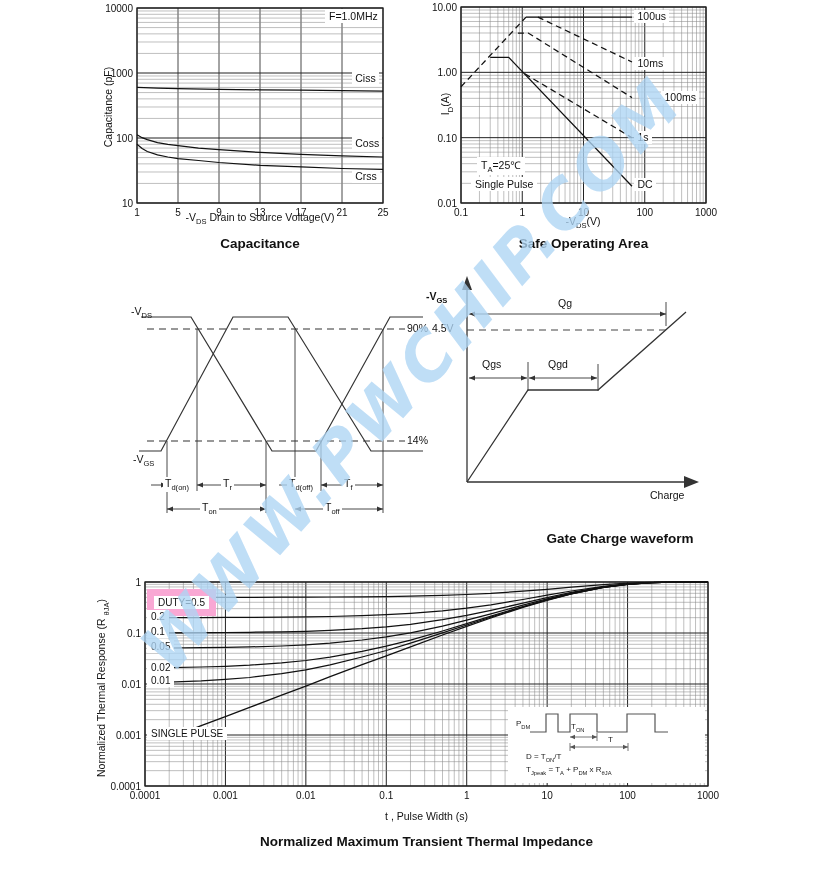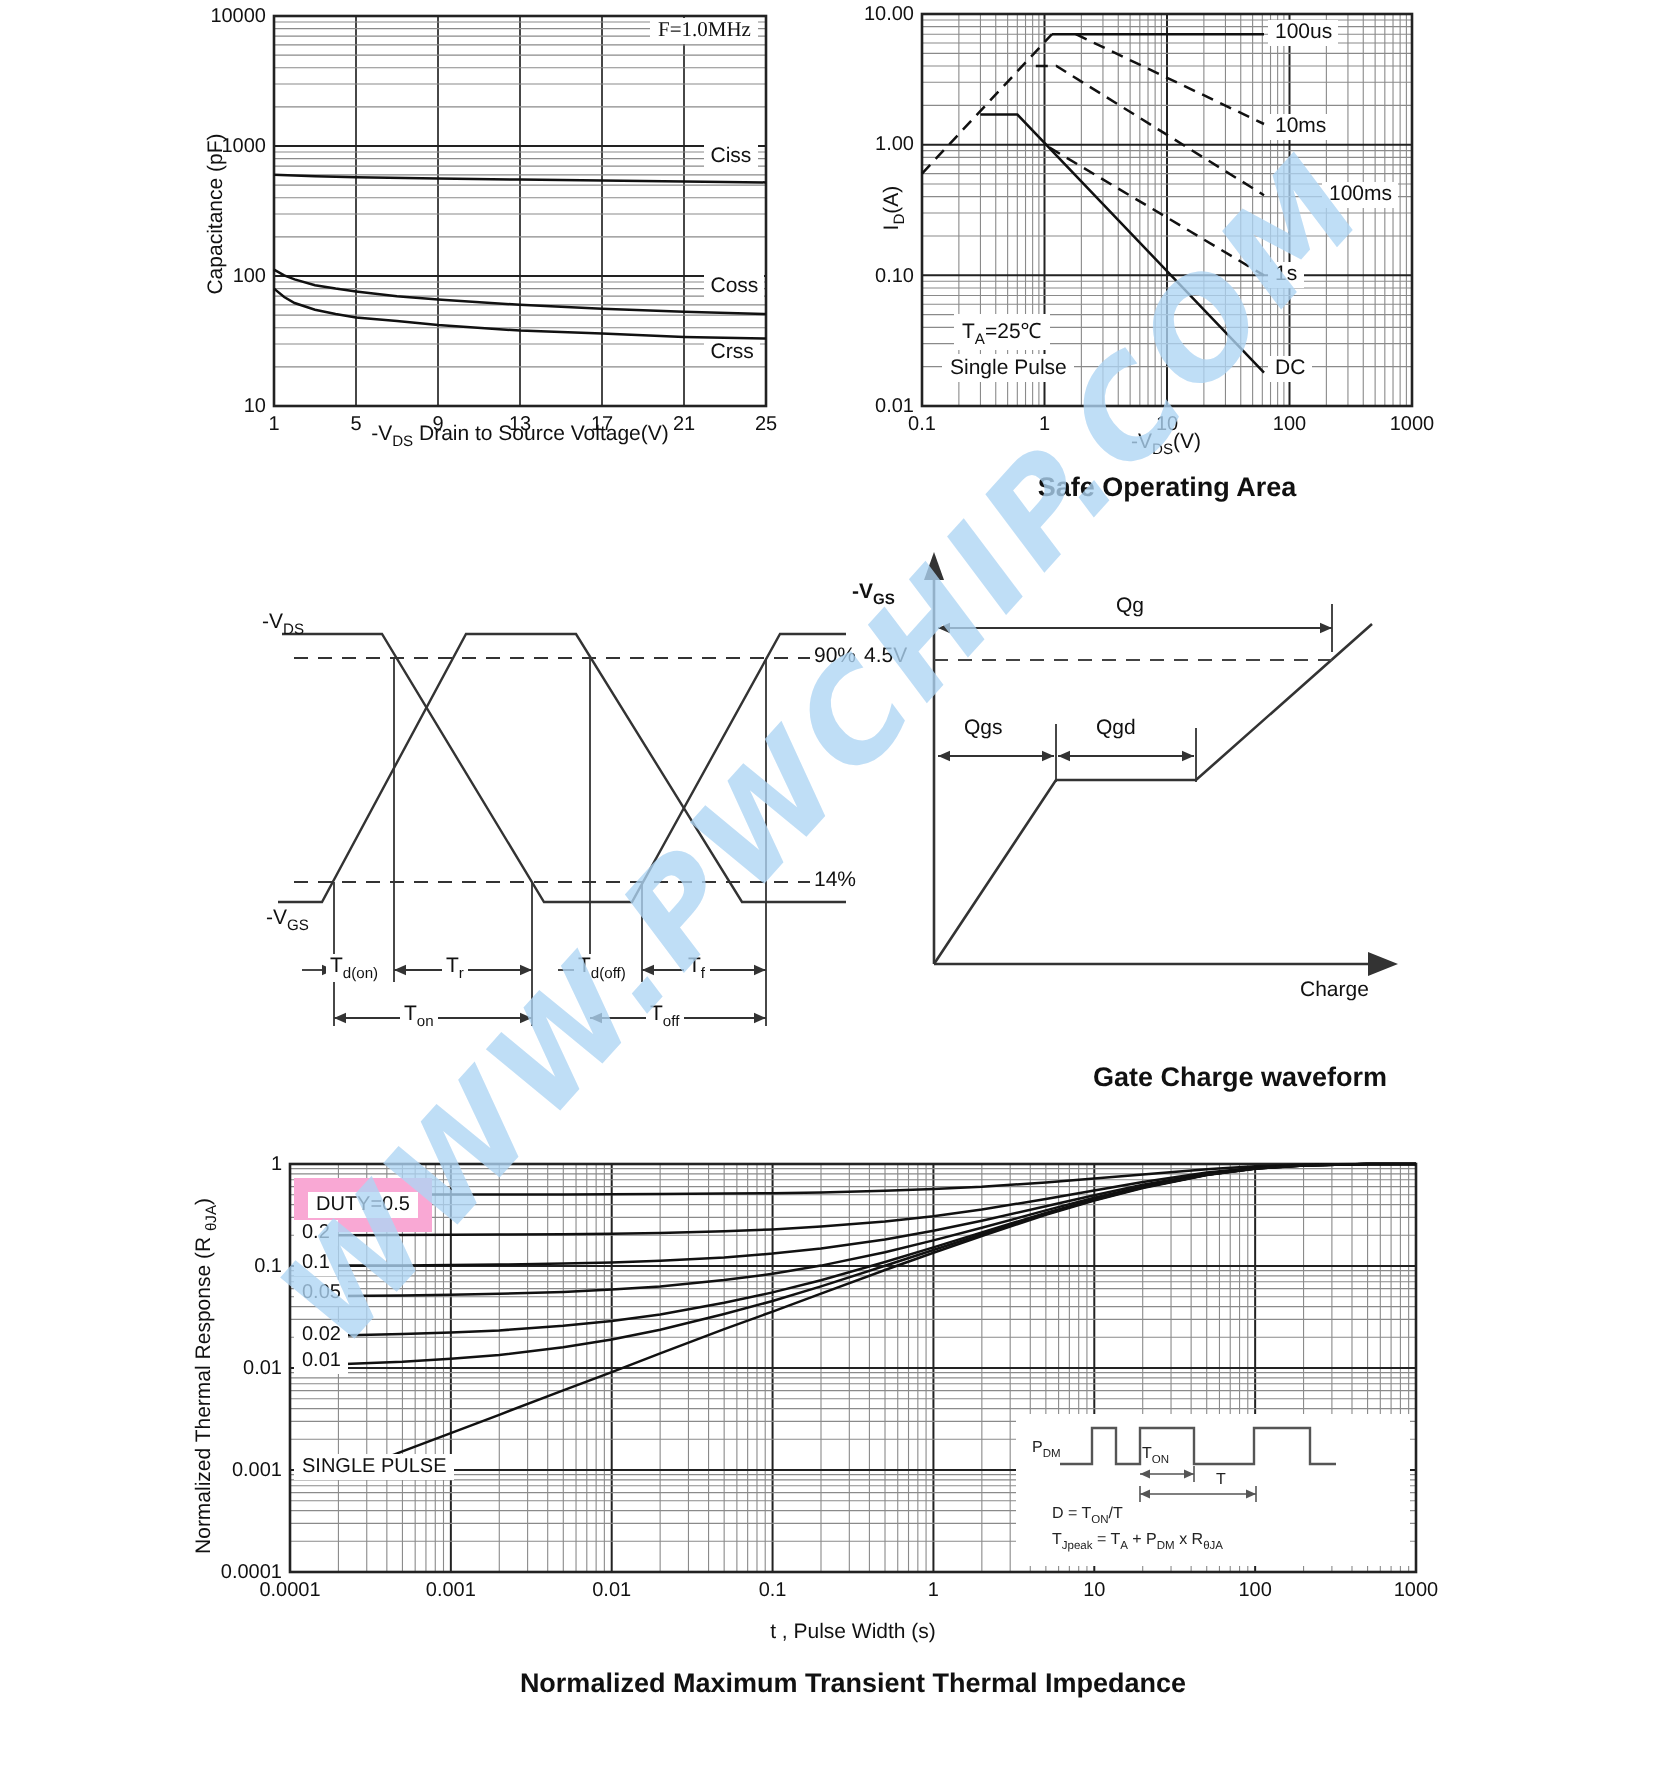--- a/index.html
+++ b/index.html
@@ -71,21 +71,22 @@
           <line x1="52" y1="3" x2="298" y2="3" stroke="#222" stroke-width="1"></line>
           <rect x="52" y="3" width="246" height="195" fill="none" stroke="#222" stroke-width="1.3"></rect>
         </g>
         <polyline points="52.0,82.4 72.5,83.1 93.0,83.6 134.0,84.3 175.0,84.8 216.0,85.2 257.0,85.7 298.0,86.2" fill="none" stroke="#111" stroke-width="1.25"></polyline>
         <polyline points="52.0,129.8 57.1,132.7 62.3,134.7 72.5,137.6 82.8,139.3 93.0,140.7 113.5,143.1 134.0,144.7 175.0,147.4 216.0,149.4 257.0,150.9 298.0,152.0" fill="none" stroke="#111" stroke-width="1.25"></polyline>
         <polyline points="52.0,139.3 57.1,143.5 62.3,146.5 72.5,149.9 82.8,152.0 93.0,153.7 113.5,155.5 134.0,157.5 175.0,160.3 216.0,161.8 257.0,163.5 298.0,164.3" fill="none" stroke="#111" stroke-width="1.25"></polyline>
       </svg>
     <div class="vwrap" style="left:23px;top:98px;">
       <span>Capacitance (pF)</span></div>
     <div class="axlab" style="left:52px;top:206px;width:246px;text-align:center;"><span>-V</span><sub>DS</sub><span> Drain to Source Voltage(V)</span></div>
-    <div class="ann" style="left:240px;top:4px;font-family:Liberation Serif, serif;">F=1.0MHz</div>
+    <div class="ann" style="left:240px;top:4px;">F=1.0MHz</div>
+    <div class="ctitle" style="left:52px;top:231px;width:246px;">Capacitance</div>
   <div class="tk tkx" style="left: 24px; top: 202px; width: 56px;">1</div>
       <div class="tk tkx" style="left: 65px; top: 202px; width: 56px;">5</div>
       <div class="tk tkx" style="left: 106px; top: 202px; width: 56px;">9</div>
       <div class="tk tkx" style="left: 147px; top: 202px; width: 56px;">13</div>
       <div class="tk tkx" style="left: 188px; top: 202px; width: 56px;">17</div>
       <div class="tk tkx" style="left: 229px; top: 202px; width: 56px;">21</div>
       <div class="tk tkx" style="left: 270px; top: 202px; width: 56px;">25</div>
       <div class="tk tky" style="left: 4px; top: 193px; width: 44px;">10</div>
       <div class="tk tky" style="left: 4px; top: 128px; width: 44px;">100</div>
       <div class="tk tky" style="left: 4px; top: 63px; width: 44px;">1000</div>

